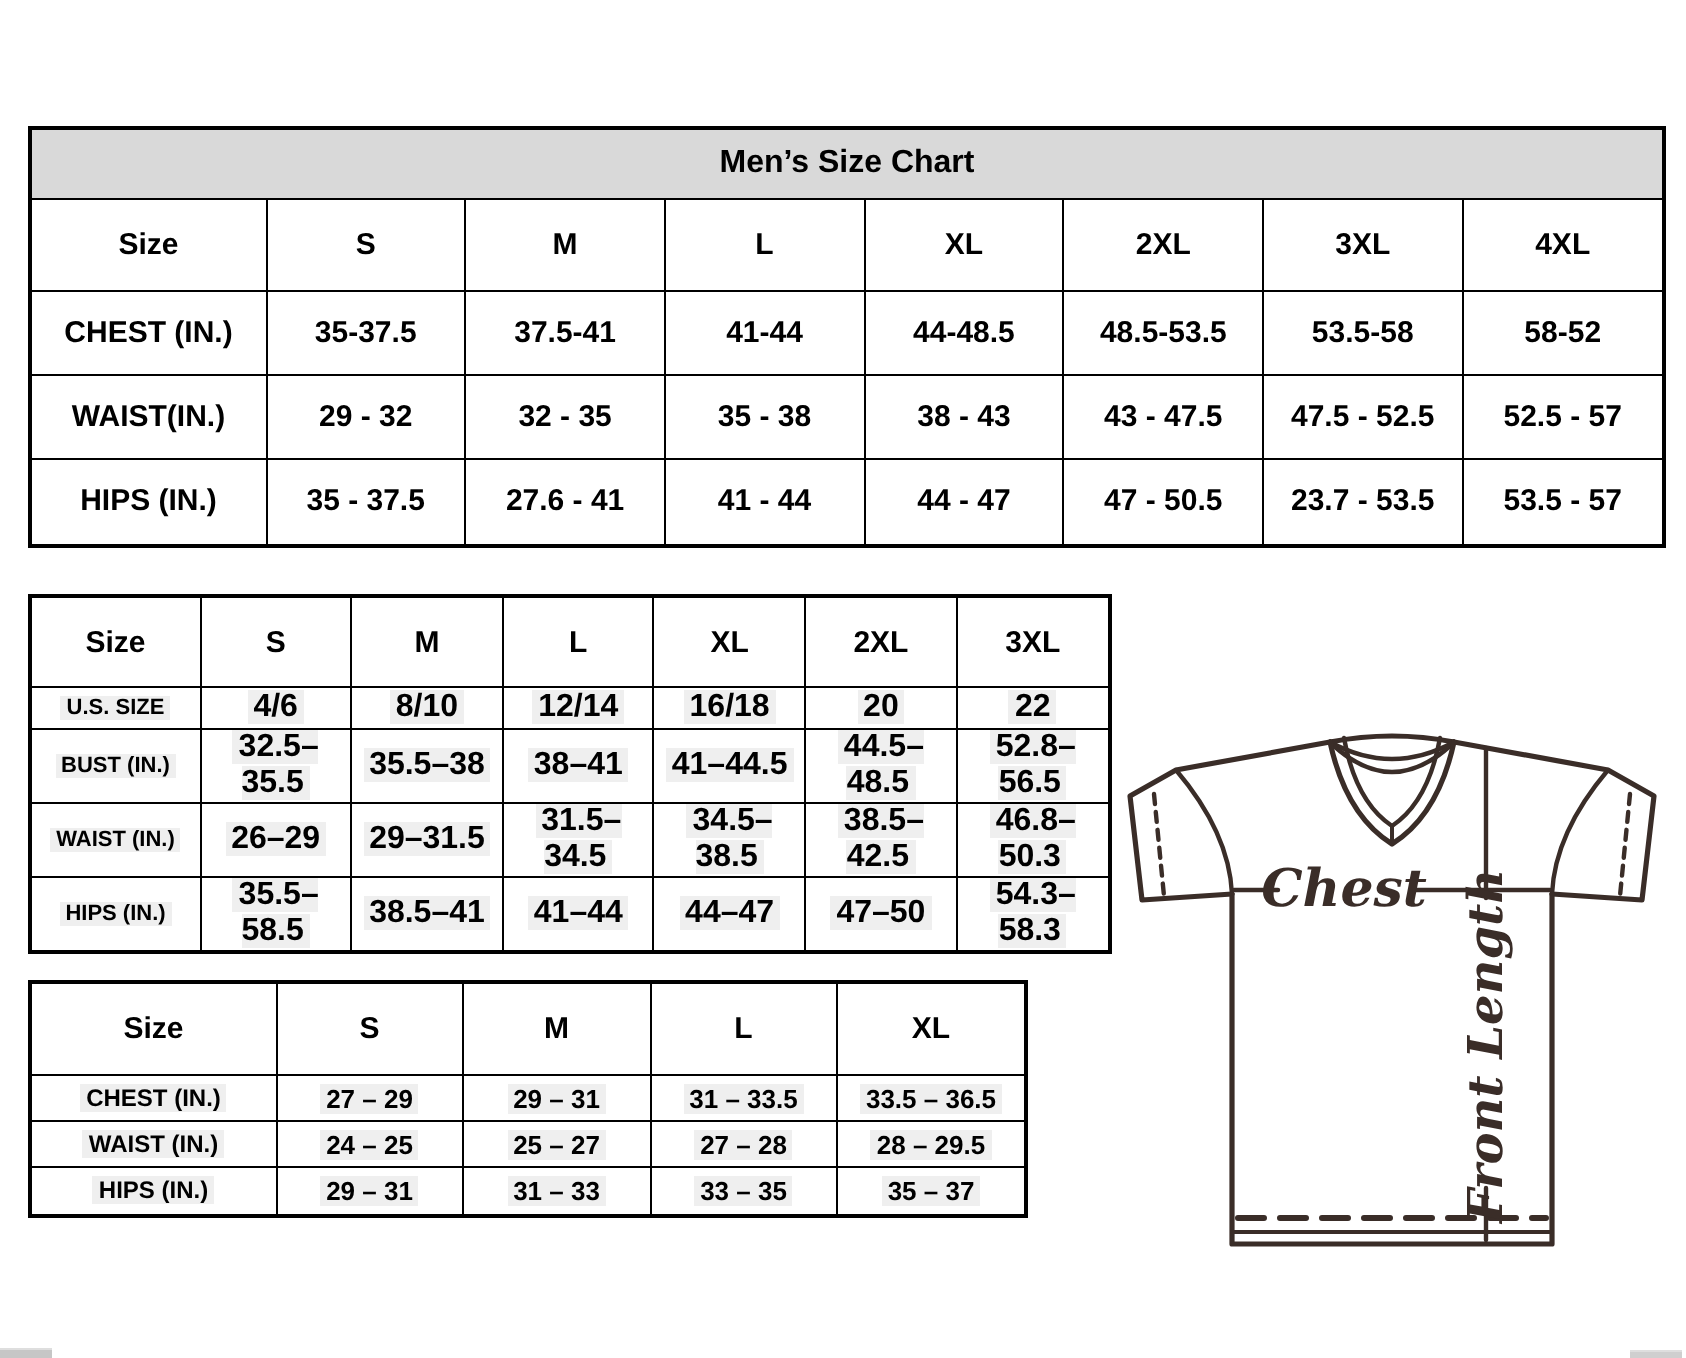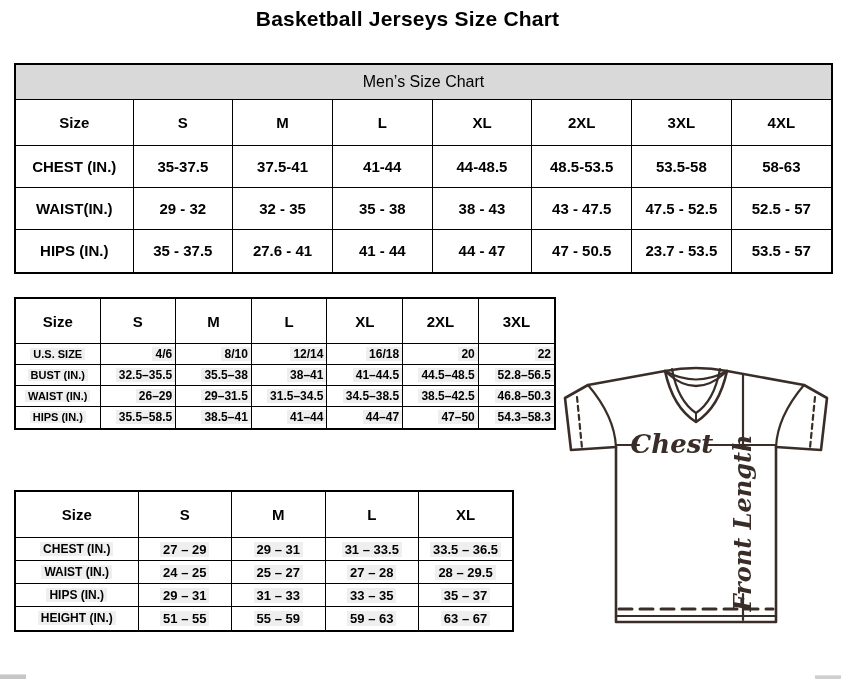--- a/index.html
+++ b/index.html
@@ -4,21 +4,21 @@
 <style>
   html,body{margin:0;padding:0;background:#ffffff;}
   #page{position:relative;width:843px;height:679px;background:#ffffff;overflow:hidden;
         font-family:"Liberation Sans",sans-serif;color:#000;}
 
   .main-title{position:absolute;top:7px;left:0;width:815px;text-align:center;
               font-size:21px;font-weight:bold;letter-spacing:0.2px;}
 
   .chart{position:absolute;border:2px solid #000;background:#fff;}
   .chart-title{background:#d9d9d9;border-bottom:1px solid #000;display:flex;
-               align-items:center;justify-content:center;font-weight:normal;font-size:16px;}
+               align-items:center;justify-content:center;font-weight:bold;font-size:16px;}
   .chart table{width:100%;border-collapse:collapse;table-layout:fixed;padding-left:18px;}
   .chart th,.chart td{border:1px solid #000;text-align:center;vertical-align:middle;
                       font-weight:bold;padding:0;}
   .chart tr > *:first-child{border-left:none;}
   .chart tr > *:last-child{border-right:none;}
   .chart thead tr > *{border-top:none;}
   .chart tbody tr:last-child > *{border-bottom:none;}
 
   
   #mens-chart{left:14px;top:63px;width:815px;}
@@ -26,21 +26,21 @@
   #mens-chart thead th{height:45px;font-size:15px;}
   #mens-chart tbody tr{height:42px;}
   #mens-chart tbody th,#mens-chart tbody td{font-size:15px;}
 
   
   #womens-chart{left:14px;top:297px;width:538px;}
   #womens-chart .chart-title{height:39px;}
   #womens-chart thead th{height:44px;font-size:15px;}
   #womens-chart tbody tr{height:21px;}
   #womens-chart tbody th{font-size:11px;}
-  #womens-chart tbody td{font-size:12px;text-align:right;}
+  #womens-chart tbody td{font-size:16px;}
 
   
   #youth-chart{left:14px;top:490px;width:496px;}
   #youth-chart .chart-title{height:34px;}
   #youth-chart thead th{height:45px;font-size:15px;}
   #youth-chart tbody tr{height:23px;}
   #youth-chart tbody th{font-size:12px;}
   #youth-chart tbody td{font-size:13px;margin-left:12px;}
 
   
@@ -52,21 +52,20 @@
 
   .scroll-fragment{position:absolute;background:#c6c6c6;border-top:1px solid #dedede;}
   #scroll-fragment-left{left:0;bottom:0;width:26px;height:4px;}
   #scroll-fragment-right{right:2px;bottom:0;width:26px;height:3px;background:#cfcfcf;}
 </style>
 </head>
 <body>
 
 <div id="page">
 
-  <div class="main-title">Basketball Jerseys Size Chart</div>
 
   <div id="mens-chart" class="chart">
     <div class="chart-title">Men’s Size Chart</div>
     <table>
         <colgroup>
           <col style="width: 117px;">
           <col>
           <col>
           <col>
           <col>
@@ -88,21 +87,21 @@
         </thead>
       <tbody>
           <tr>
             <th><span>CHEST (IN.)</span></th>
             <td><span>35-37.5</span></td>
             <td><span>37.5-41</span></td>
             <td><span>41-44</span></td>
             <td><span>44-48.5</span></td>
             <td><span>48.5-53.5</span></td>
             <td><span>53.5-58</span></td>
-            <td><span>58-63</span></td>
+            <td><span>58-52</span></td>
           </tr>
           <tr>
             <th><span>WAIST(IN.)</span></th>
             <td><span>29 - 32</span></td>
             <td><span>32 - 35</span></td>
             <td><span>35 - 38</span></td>
             <td><span>38 - 43</span></td>
             <td><span>43 - 47.5</span></td>
             <td><span>47.5 - 52.5</span></td>
             <td><span>52.5 - 57</span></td>
@@ -217,27 +216,20 @@
             <td><span>27 – 28</span></td>
             <td><span>28 – 29.5</span></td>
           </tr>
           <tr>
             <th><span>HIPS (IN.)</span></th>
             <td><span>29 – 31</span></td>
             <td><span>31 – 33</span></td>
             <td><span>33 – 35</span></td>
             <td><span>35 – 37</span></td>
           </tr>
-          <tr>
-            <th><span>HEIGHT (IN.)</span></th>
-            <td><span>51 – 55</span></td>
-            <td><span>55 – 59</span></td>
-            <td><span>59 – 63</span></td>
-            <td><span>63 – 67</span></td>
-          </tr>
         </tbody>
     </table>
   </div>
 
   <svg id="jersey" width="280" height="270" viewBox="0 0 280 270" fill="none" stroke="#3a2d28" stroke-width="2.6" stroke-linejoin="round" stroke-linecap="round">
 
     <path d="M105,13 L28,27 L5,40 L11,92 L56,89"></path>
 
     <path d="M167,13 L244,27 L267,40 L261,92 L216,89"></path>
 

